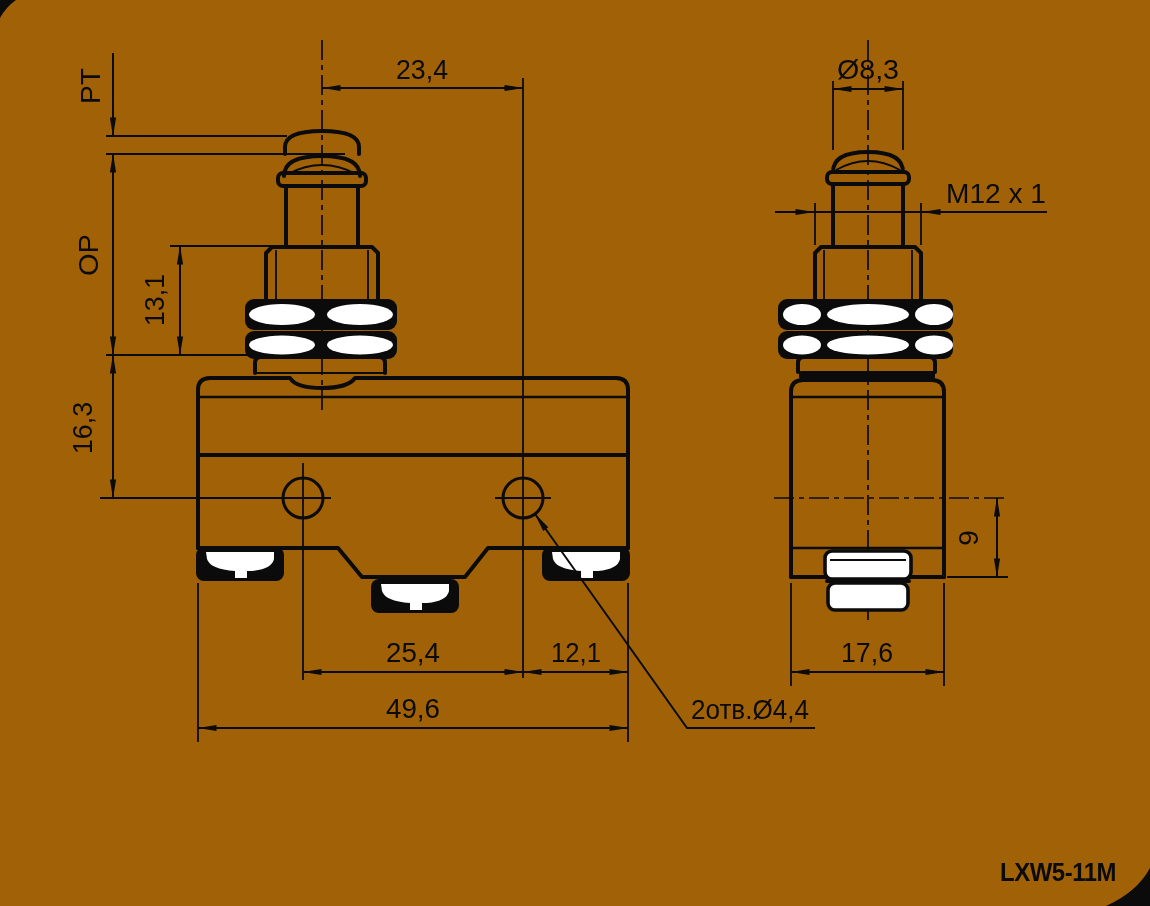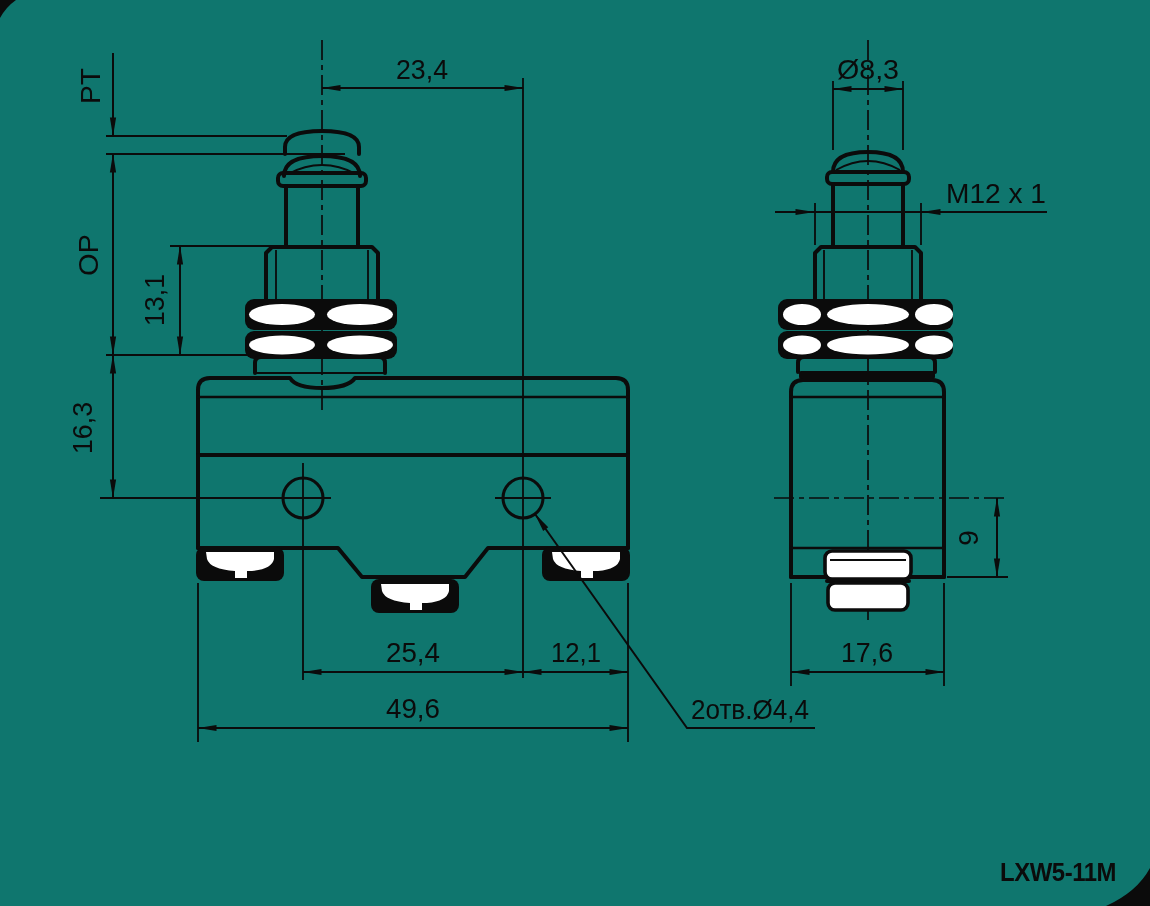--- a/index.html
+++ b/index.html
@@ -1,16 +1,16 @@
 <!DOCTYPE html>
 <html><head>
 <meta charset="utf-8">
 <style>
   html,body{margin:0;padding:0;background:#fff;}
-  .page{position:relative;width:1150px;height:906px;background:#0f766e;overflow:hidden;
+  .page{position:relative;width:1150px;height:906px;background:#a16207;overflow:hidden;
         font-family:"Liberation Sans", sans-serif;}
   svg{display:block;}
   .ol  {fill:none;stroke:#0b0b0b;stroke-width:4;stroke-linecap:round;stroke-linejoin:round;}
   .ol2 {fill:none;stroke:#0b0b0b;stroke-width:2.6;stroke-linecap:round;}
   .thin{fill:none;stroke:#0b0b0b;stroke-width:1.8;stroke-linecap:butt;}
   .dl  {fill:none;stroke:#0b0b0b;stroke-width:2;stroke-linecap:butt;}
   .cl  {fill:none;stroke:#0b0b0b;stroke-width:1.7;stroke-dasharray:20 5 5 5;}
   .hole{fill:none;stroke:#0b0b0b;stroke-width:3;}
   .blk {fill:#0b0b0b;stroke:none;}
   .wht {fill:#ffffff;stroke:none;}

